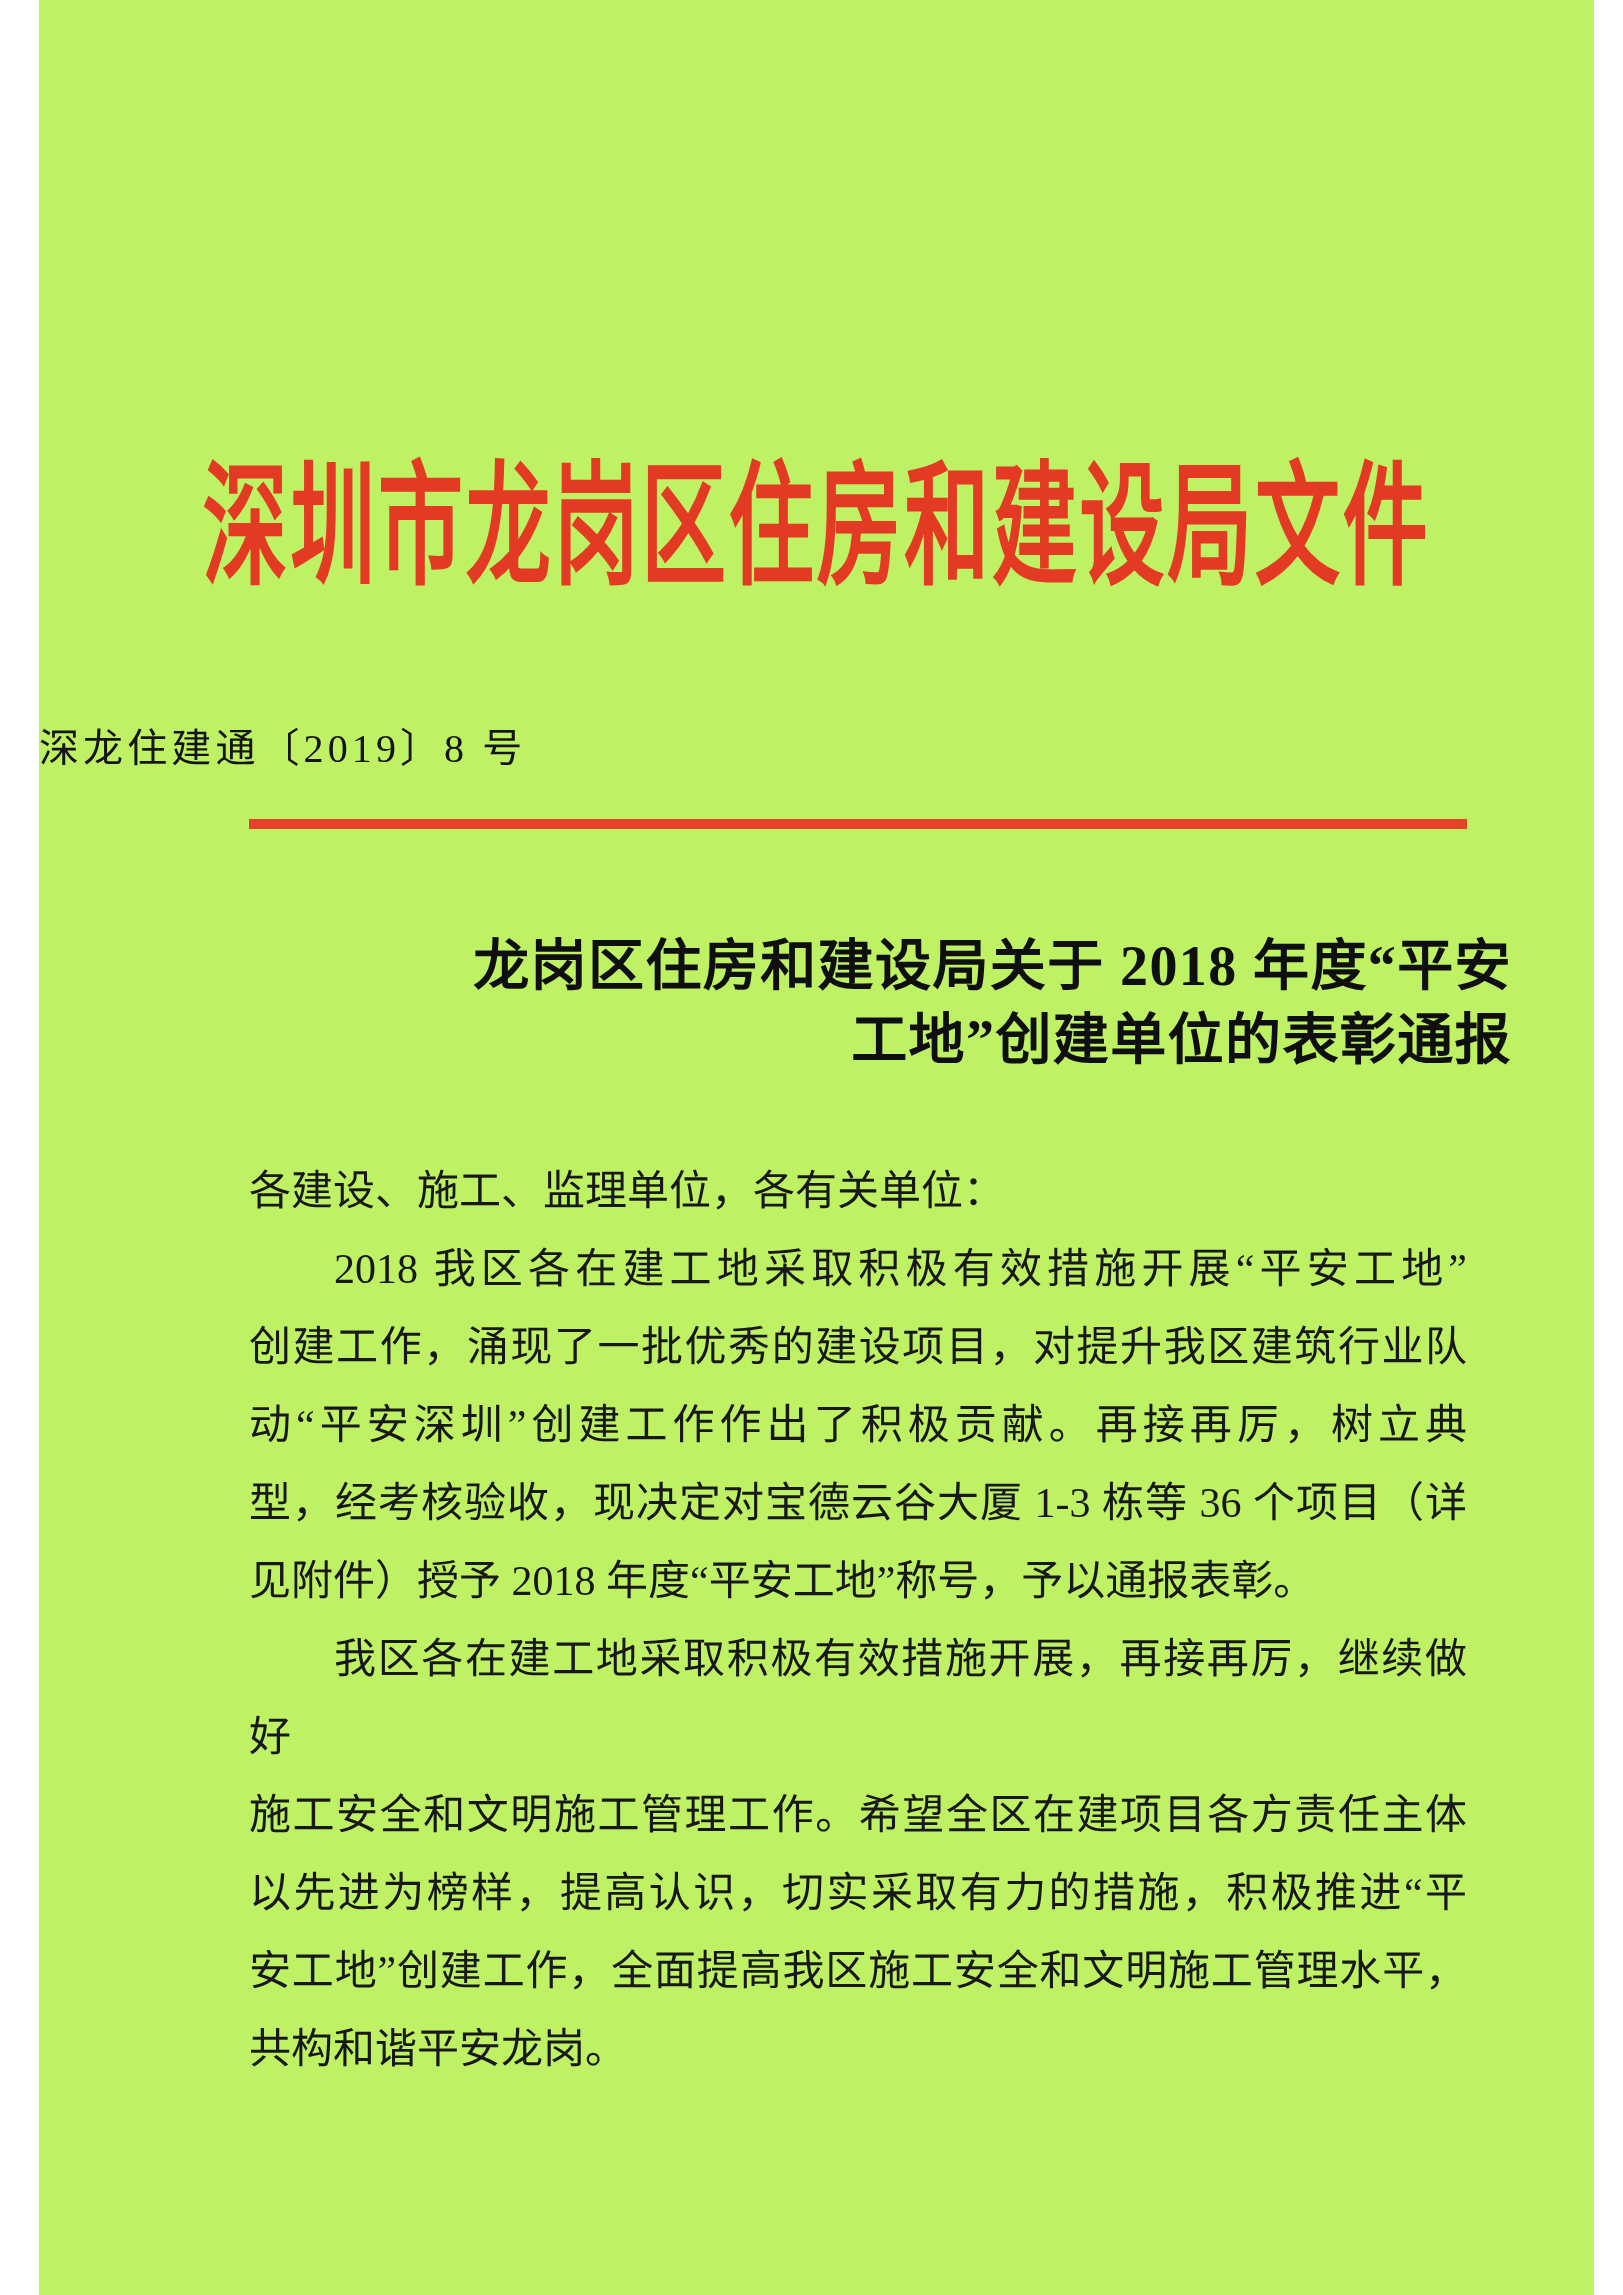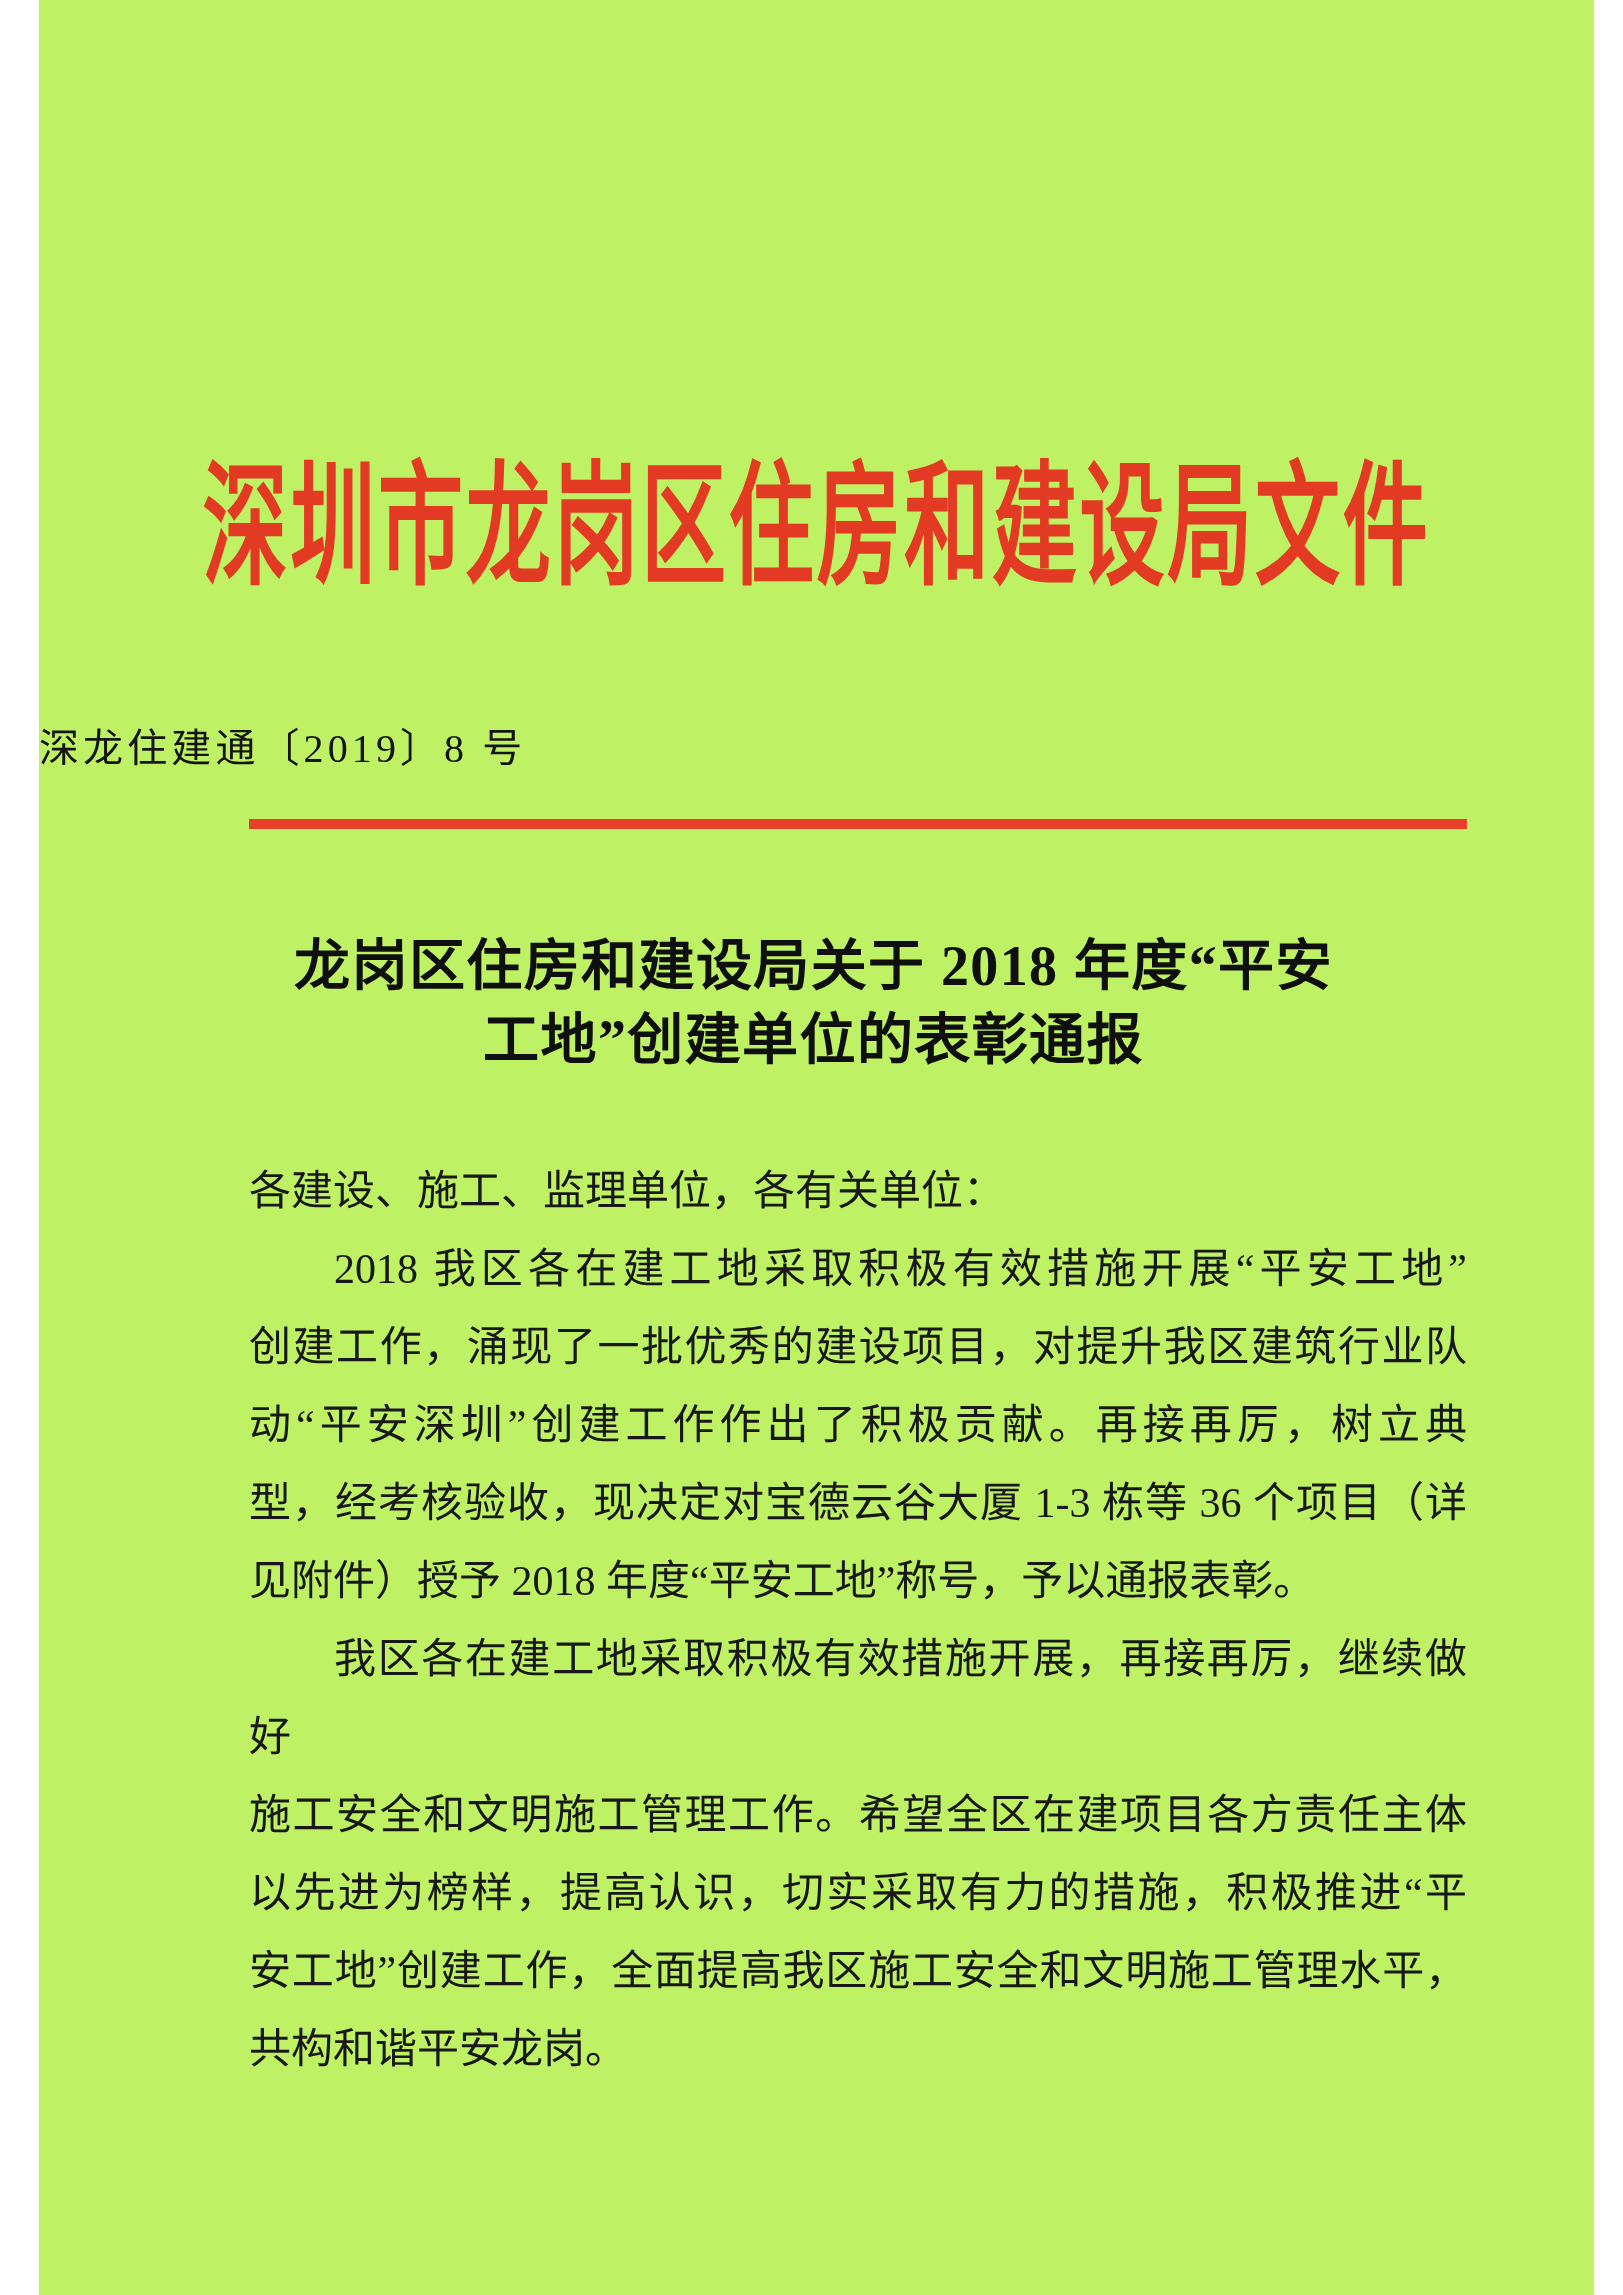--- a/index.html
+++ b/index.html
@@ -55,21 +55,21 @@
     width: 1218px;
     height: 9.5px;
     background: var(--red-rule, #e8402a);
   }
   
   .doc-title {
     position: absolute;
     top: 929px;
     left: 76px;
     right: 82px;
-    text-align: center;
+    text-align: right;
     font-size: 56px;
     line-height: 74px;
     font-weight: 700;
     letter-spacing: 1.4px;
     color: #0f0f0f;
   }
   .doc-title .t-line { white-space: nowrap; }
   
   .body-text {
     position: absolute;

